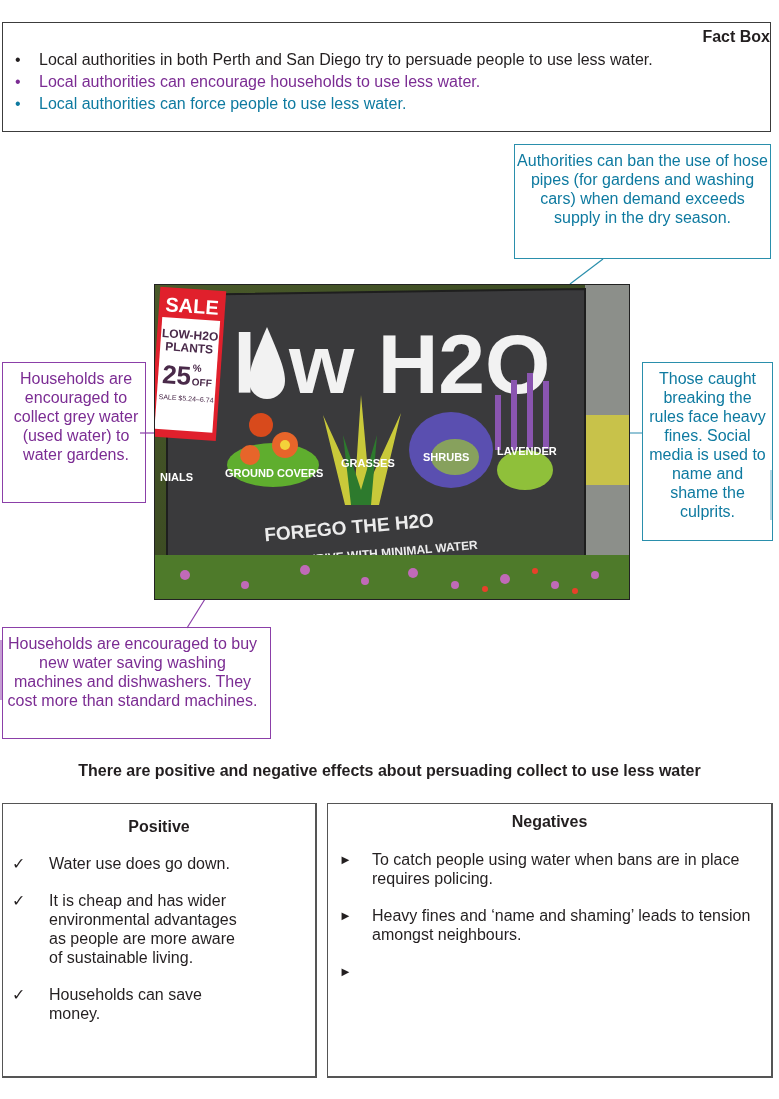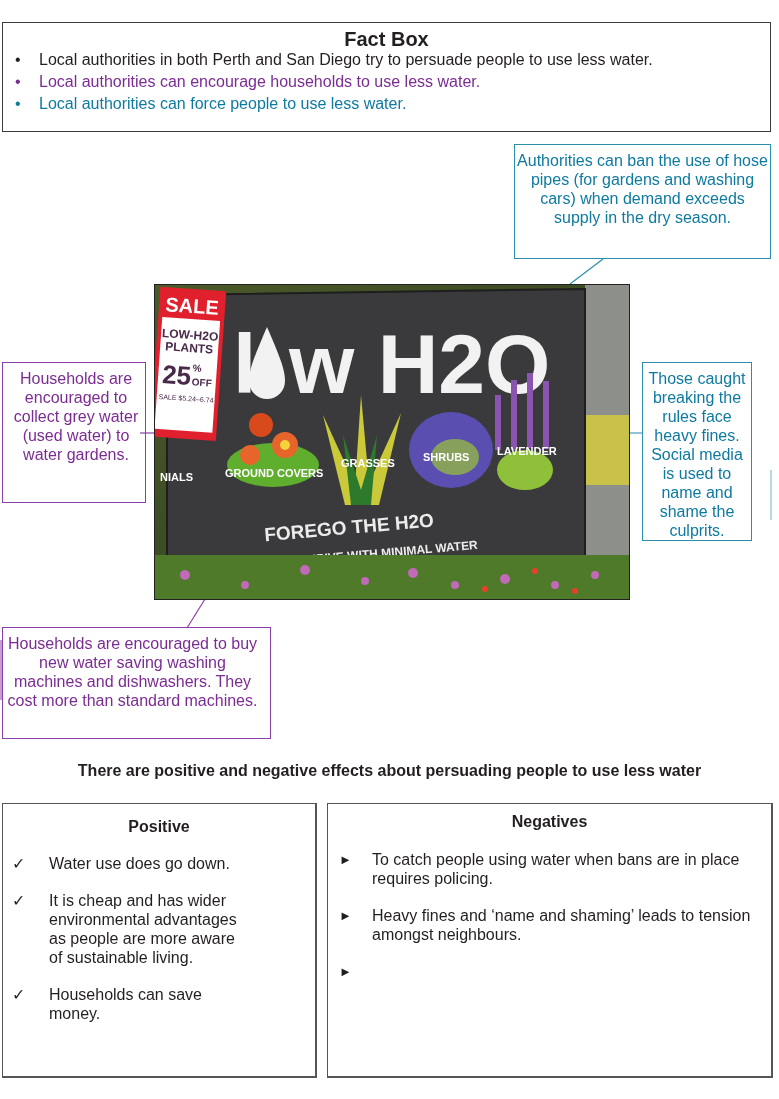--- a/index.html
+++ b/index.html
@@ -2,22 +2,22 @@
 <html><head>
 <meta charset="utf-8">
 <style>
   html, body { margin: 0; padding: 0; background: #ffffff; }
   body { width: 779px; height: 1099px; position: relative; overflow: hidden;
          font-family: "Liberation Sans", sans-serif; color: #231f20; }
   .abs { position: absolute; box-sizing: border-box; }
 
   
   .factbox { left: 2px; top: 22px; width: 769px; height: 110px; border: 1px solid #3c3c3c; }
-  .factbox h2 { margin: 0; position: absolute; top: 5px; left: 0; width: 100%; text-align: center;
-                font-size: 20px; font-weight: bold; }
+  .factbox h2 { margin: 0; position: absolute; top: 5px; left: 0; width: 100%; text-align: right;
+                font-size: 16px; font-weight: bold; }
   .factbox ul { list-style: none; margin: 0; padding: 0; position: absolute; top: 26px; left: 10px; }
   .factbox li { font-size: 16px; line-height: 22px; position: relative; padding-left: 26px; }
   .factbox li .dot { position: absolute; left: 2px; top: 0; }
 
   .purple { color: #7b2c93; }
   .teal { color: #0e7aa0; }
 
   
   .callout { text-align: center; font-size: 16px; line-height: 19px; padding-top: 6px; }
   .c-teal { border: 1px solid #2a8fac; color: #0e7aa0; }
@@ -67,21 +67,21 @@
 </svg>
 
 <div class="abs callout c-teal" style="left:514px;top:144px;width:257px;height:115px;">
   <span>Authorities can ban the use of hose pipes (for gardens and washing cars) when demand exceeds supply in the dry season.</span>
 </div>
 
 <div class="abs callout c-purple" style="left:2px;top:362px;width:144px;height:141px;padding-left:6px;padding-right:2px;">
   <span>Households are encouraged to collect grey water (used water) to water gardens.</span>
 </div>
 
-<div class="abs callout c-teal" style="left:642px;top:362px;width:110px;height:179px;padding-left:4px;padding-right:4px;">
+<div class="abs callout c-teal" style="left:642px;top:362px;width:131px;height:179px;padding-left:4px;padding-right:4px;">
   <span>Those caught breaking the rules face heavy fines. Social media is used to name and shame the culprits.</span>
 </div>
 
 <div class="abs callout c-purple" style="left:2px;top:627px;width:269px;height:112px;padding-left:4px;padding-right:12px;">
   <span>Households are encouraged to buy new water saving washing machines and dishwashers. They cost more than standard machines.</span>
 </div>
 
 <div class="abs photo">
   <svg width="476" height="316" viewBox="0 0 476 316">
     <defs>
@@ -164,21 +164,21 @@
       <text x="33" y="54" text-anchor="middle" font-family="Liberation Sans, sans-serif" font-weight="bold" font-size="12" fill="#4a2a4a">LOW-H2O</text>
       <text x="33" y="67" text-anchor="middle" font-family="Liberation Sans, sans-serif" font-weight="bold" font-size="12" fill="#4a2a4a">PLANTS</text>
       <text x="8" y="100" font-family="Liberation Sans, sans-serif" font-weight="bold" font-size="26" fill="#4a2a4a">25</text>
       <text x="38" y="86" font-family="Liberation Sans, sans-serif" font-weight="bold" font-size="10" fill="#4a2a4a">%</text>
       <text x="38" y="100" font-family="Liberation Sans, sans-serif" font-weight="bold" font-size="10" fill="#4a2a4a">OFF</text>
       <text x="6" y="116" font-family="Liberation Sans, sans-serif" font-size="7" fill="#4a2a4a">SALE $5.24–6.74</text>
     </g>
   </svg>
 </div>
 
-<div class="abs heading2">There are positive and negative effects about persuading people to use less water</div>
+<div class="abs heading2">There are positive and negative effects about persuading collect to use less water</div>
 
 <div class="abs panel" style="left:2px;top:803px;width:315px;height:275px;">
   <h3>Positive</h3>
   <ul style="top:50px;left:9px;width:240px;">
     <li style="padding-left:37px;">
       <span class="mark">✓</span>
       <span>Water use does go down.</span>
     </li>
     <li style="padding-left:37px;">
       <span class="mark">✓</span>

